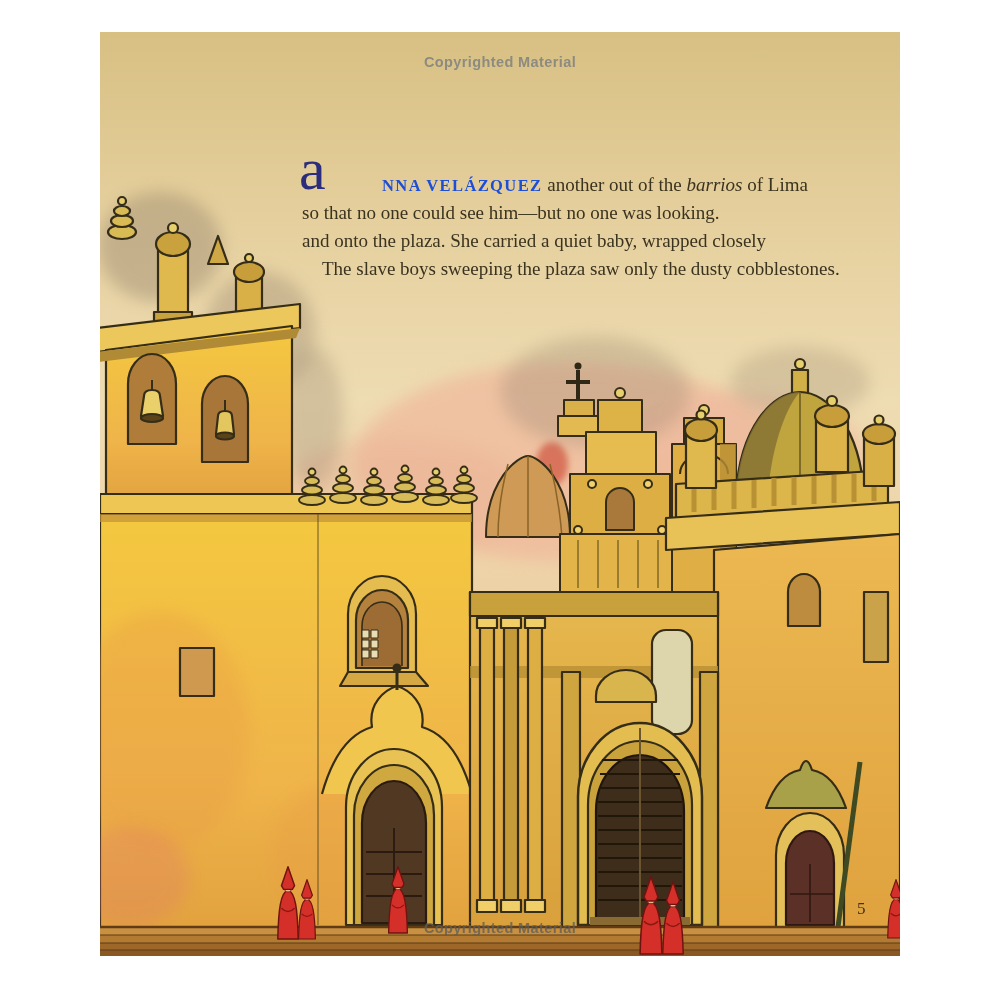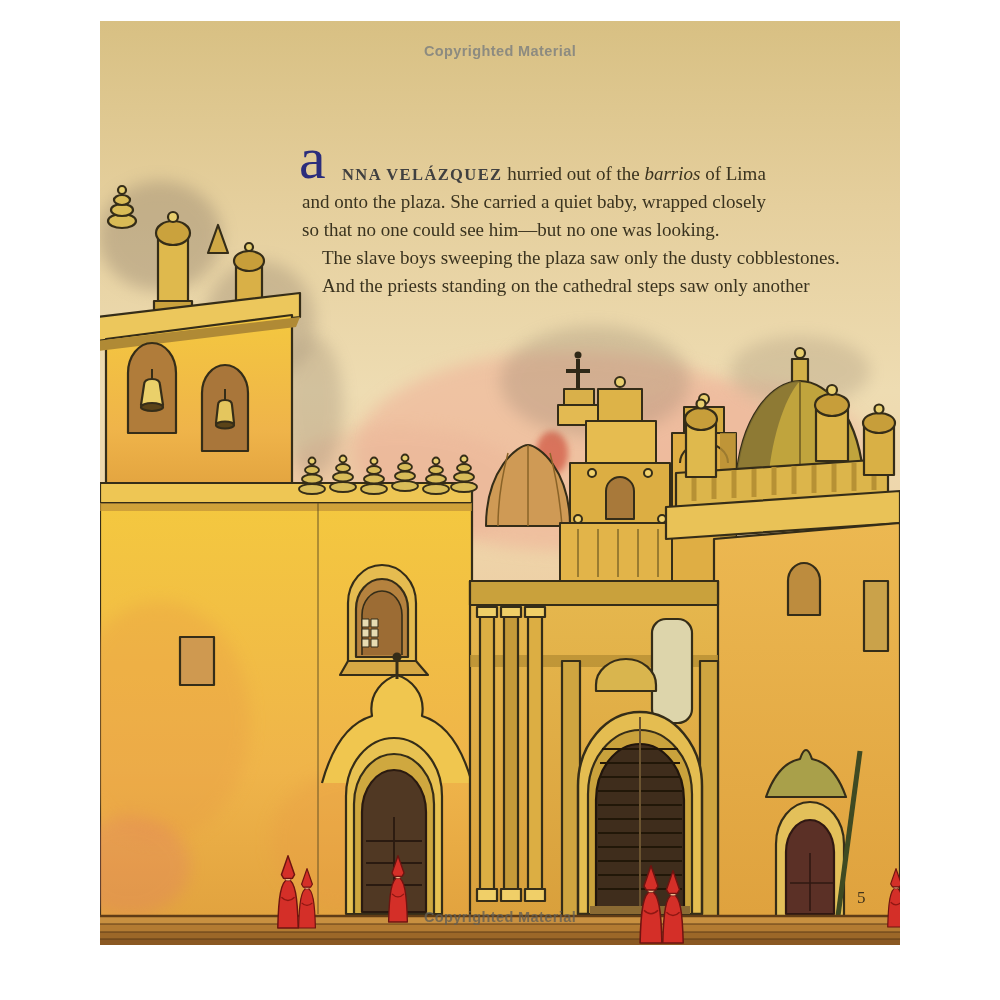--- a/index.html
+++ b/index.html
@@ -1,21 +1,21 @@
 <!DOCTYPE html>
 <html><head>
 <meta charset="utf-8">
 <style>
   html,body{margin:0;padding:0;}
   body{
     width:1000px;height:1000px;position:relative;background:#ffffff;
     font-family:"Liberation Serif", serif; overflow:hidden;
   }
   .page{
-    position:absolute;left:100px;top:21px;width:800px;height:924px;
+    position:absolute;left:100px;top:32px;width:800px;height:924px;
     background:#e3cd99;overflow:hidden;
   }
   .art{position:absolute;left:0;top:0;width:800px;height:924px;display:block;}
   .copy-top{
     position:absolute;top:22px;left:0;width:100%;text-align:center;
     font-family:"Liberation Sans", sans-serif;font-weight:700;font-size:14.5px;
     color:#8d8b80;letter-spacing:.4px;
   }
   .copy-bottom{
     position:absolute;top:888px;left:0;width:100%;text-align:center;
@@ -27,21 +27,21 @@
     font-size:19px;line-height:28px;color:#3a331f;
   }
   .story .line{white-space:nowrap;height:28px;}
   .story .indent{padding-left:20px;font-family:Liberation Serif, serif;}
   .line1{position:relative;padding-left:40px;}
   .dropcap{
     position:absolute;left:-3px;top:-32px;font-size:60px;line-height:60px;
     color:#2b2d7c;font-family:"Liberation Serif", serif;
   }
   .smallcaps{
-    font-size:16.5px;font-weight:700;letter-spacing:1.4px;color:#404040;
+    font-size:16.5px;font-weight:700;letter-spacing:1.4px;color:#1d4ed8;margin-left:40px;
   }
   .ital{font-style:italic;text-align:center;}
   .page-num{
     position:absolute;left:757px;top:867px;font-size:17px;color:#42341c;z-index:4;
   }
 </style>
 </head>
 <body>
 
 <div class="page">
@@ -286,24 +286,23 @@
       <use href="#monk" transform="translate(551,844) scale(0.78)"></use>
       <use href="#monk" transform="translate(573,849) scale(0.73)"></use>
       <use href="#monk" transform="translate(796,847) scale(0.59)"></use>
     </g>
   </svg>
 
   <div class="copy-top">Copyrighted Material</div>
 
   <div class="story">
     <div class="line line1">
-      <span class="dropcap">a</span><span class="smallcaps">NNA VELÁZQUEZ</span><span> hurried out of the </span><span class="ital">barrios</span><span> of Lima</span>
+      <span class="dropcap">a</span><span class="smallcaps">NNA VELÁZQUEZ</span><span> another out of the </span><span class="ital">barrios</span><span> of Lima</span>
     </div>
+    <div class="line">so that no one could see him—but no one was looking.</div>
     <div class="line">and onto the plaza. She carried a quiet baby, wrapped closely</div>
-    <div class="line">so that no one could see him—but no one was looking.</div>
     <div class="line indent">The slave boys sweeping the plaza saw only the dusty cobblestones.</div>
-    <div class="line indent">And the priests standing on the cathedral steps saw only another</div>
   </div>
 
   <div class="page-num">5</div>
 
   <div class="copy-bottom">Copyrighted Material</div>
 </div>
 
 </body></html>

